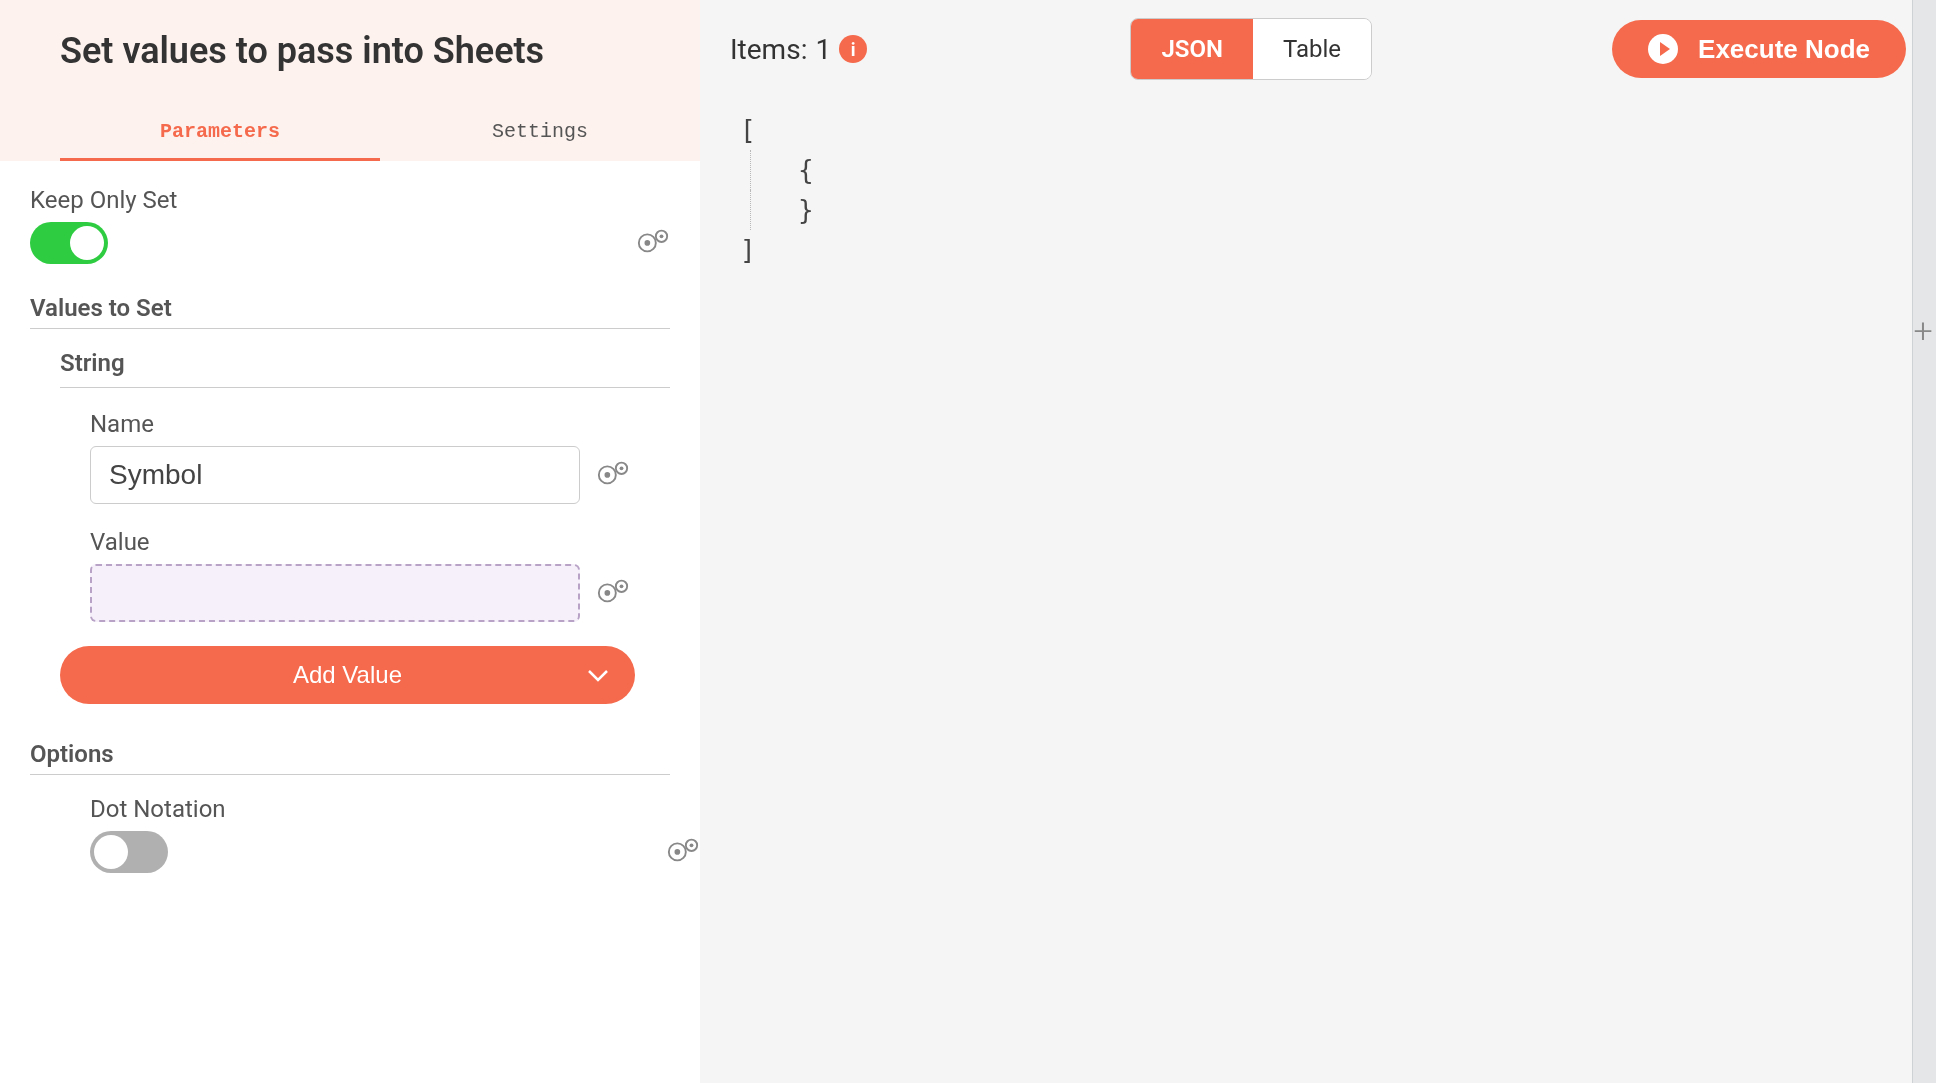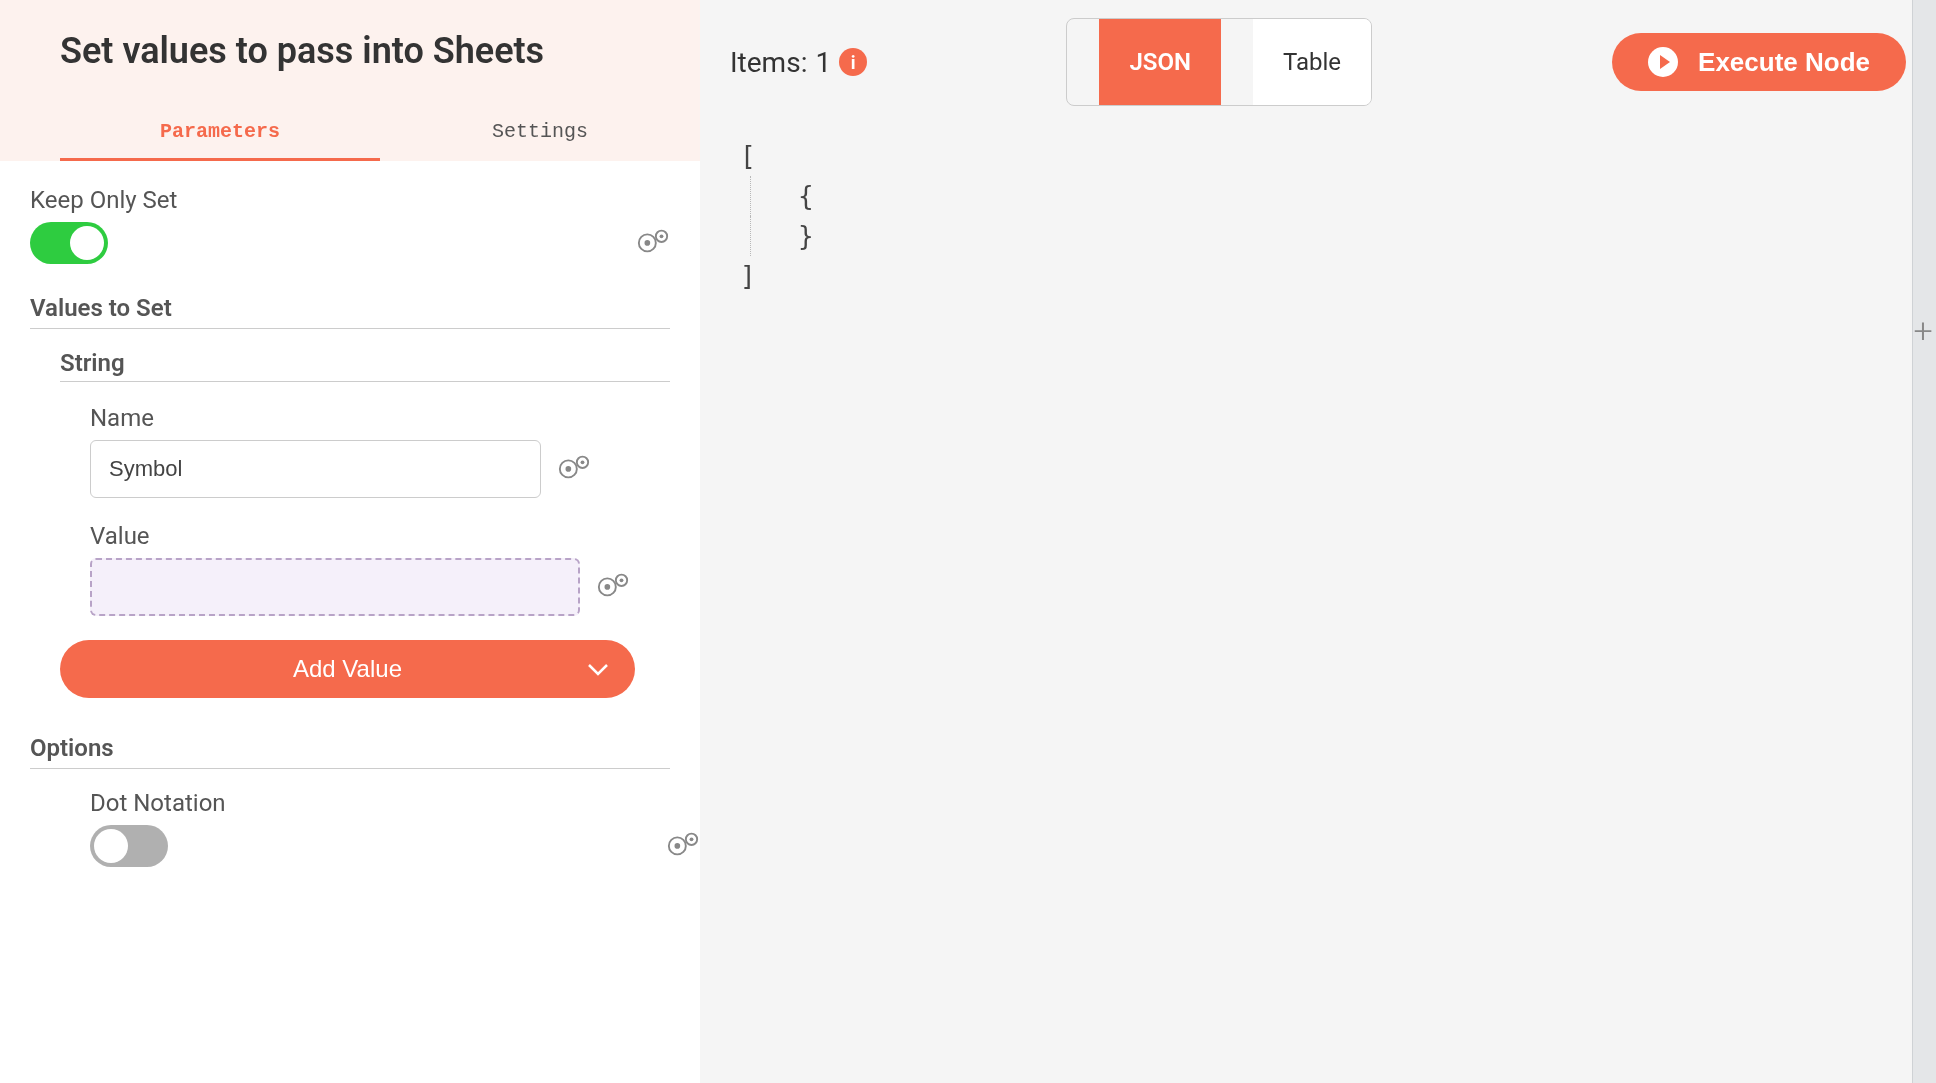--- a/index.html
+++ b/index.html
@@ -109,31 +109,31 @@
   margin-bottom: 20px;
 }
 .sub-section {
   margin-left: 30px;
 }
 .sub-section-header {
   font-size: 24px;
   font-weight: 600;
   color: #555;
   border-bottom: 1px solid #ccc;
-  padding-bottom: 4px;
+  padding-bottom: 10px;
   margin-bottom: 22px;
 }
 .input-field-block { margin-left: 30px; margin-bottom: 24px; }
 .text-input {
-  width: 451px;
+  width: 490px;
   height: 58px;
   border: 1px solid #ccc;
   border-radius: 6px;
   padding: 0 18px;
-  font-size: 22px;
+  font-size: 28px;
   color: #444;
 }
 .input-row {
   display: flex;
   align-items: center;
   gap: 16px;
 }
 .expr-input {
   width: 490px;
   height: 58px;
@@ -207,26 +207,25 @@
   font-style: normal;
 }
 .toggle-group {
   display: inline-flex;
   border: 1px solid #ccc;
   border-radius: 8px;
   overflow: hidden;
   margin-left: auto;
 }
 .toggle-opt {
-  padding: 29px 30px;
+  padding: 16px 30px;
   font-size: 24px;
   cursor: pointer;
   background: #fff;
   color: #333;
-  margin-left: 32px;
 }
 .toggle-opt.active {
   background: #f56a4c;
   color: #fff;
   font-weight: 600;
 }
 .execute-btn {
   background: #f56a4c;
   color: #fff;
   border: none;

